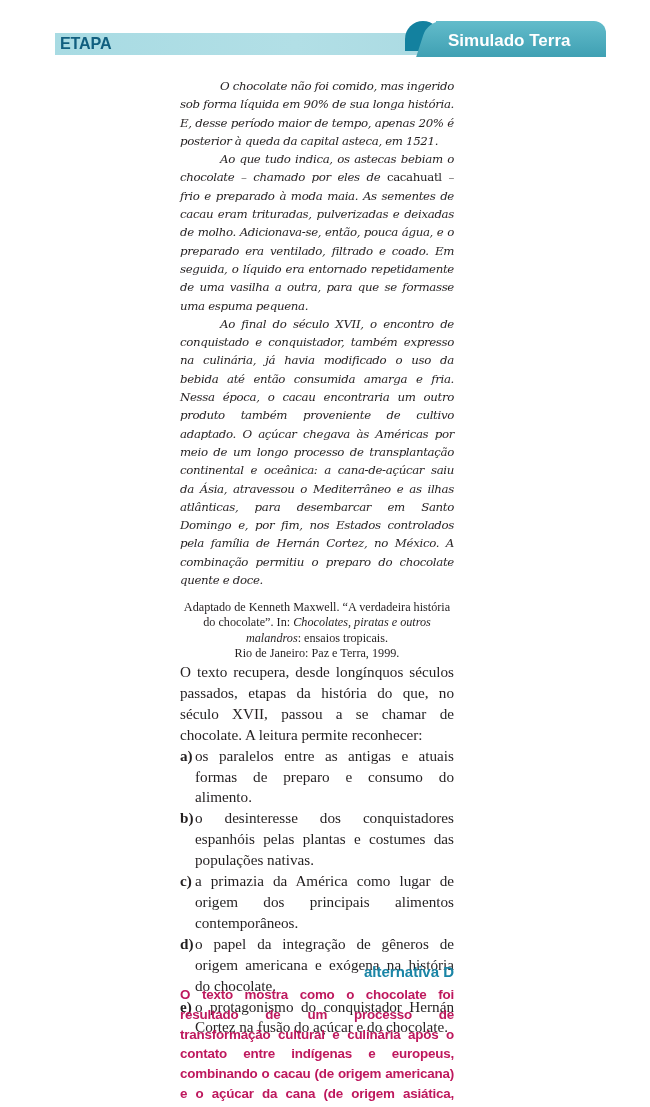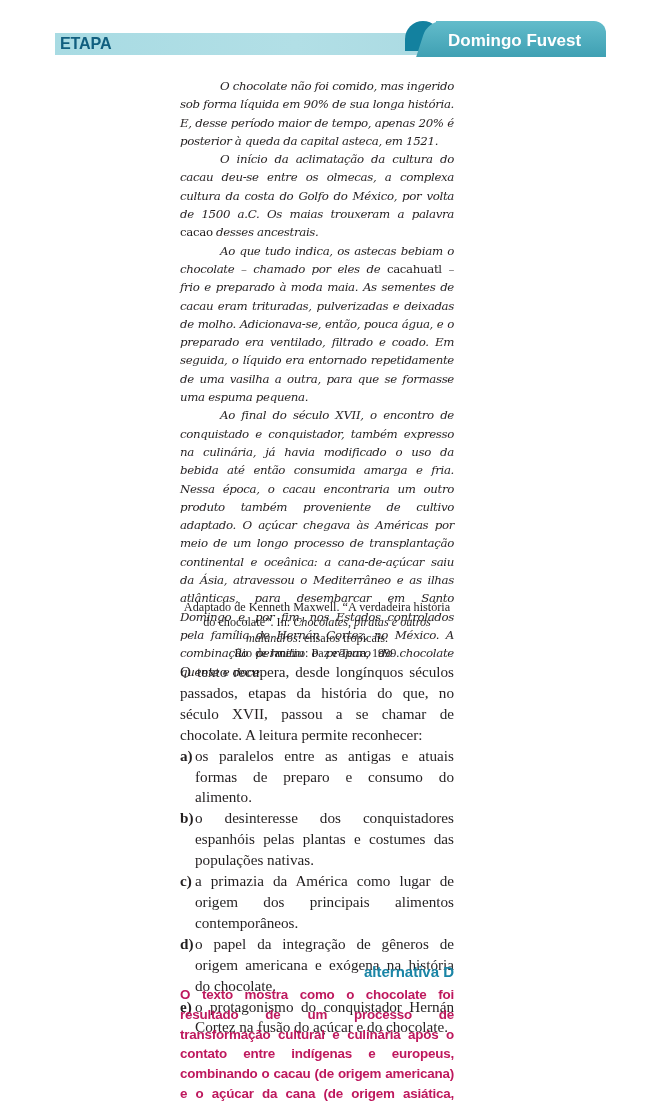--- a/index.html
+++ b/index.html
@@ -69,28 +69,25 @@
     line-height: 19.8px; text-align: justify; color: #be185d; letter-spacing: -0.2px; font-weight: bold;
   }
 </style>
 </head>
 <body>
 
 <div class="hdr-bar"></div>
 <div class="hdr-brand">ETAPA</div>
 <div class="hdr-tab-bump"></div>
 <div class="hdr-tab"></div>
-<div class="hdr-title">Domingo Fuvest</div>
+<div class="hdr-title">Simulado Terra</div>
 
 <div class="col passage">
   <p>
     <span>O chocolate não foi comido, mas ingerido sob forma líquida em 90% de sua longa história. E, desse período maior de tempo, apenas 20% é posterior à queda da capital asteca, em 1521.</span>
-  </p>
-  <p>
-    <span>O início da aclimatação da cultura do cacau deu-se entre os olmecas, a complexa cultura da costa do Golfo do México, por volta de 1500 a.C. Os maias trouxeram a palavra </span><span class="up">cacao</span><span> desses ancestrais.</span>
   </p>
   <p>
     <span>Ao que tudo indica, os astecas bebiam o chocolate – chamado por eles de </span><span class="up">cacahuatl</span><span> – frio e preparado à moda maia. As sementes de cacau eram trituradas, pulverizadas e deixadas de molho. Adicionava-se, então, pouca água, e o preparado era ventilado, filtrado e coado. Em seguida, o líquido era entornado repetidamente de uma vasilha a outra, para que se formasse uma espuma pequena.</span>
   </p>
   <p>
     <span>Ao final do século XVII, o encontro de conquistado e conquistador, também expresso na culinária, já havia modificado o uso da bebida até então consumida amarga e fria. Nessa época, o cacau encontraria um outro produto também proveniente de cultivo adaptado. O açúcar chegava às Américas por meio de um longo processo de transplantação continental e oceânica: a cana-de-açúcar saiu da Ásia, atravessou o Mediterrâneo e as ilhas atlânticas, para desembarcar em Santo Domingo e, por fim, nos Estados controlados pela família de Hernán Cortez, no México. A combinação permitiu o preparo do chocolate quente e doce.</span>
   </p>
 </div>
 
 <div class="col source">

